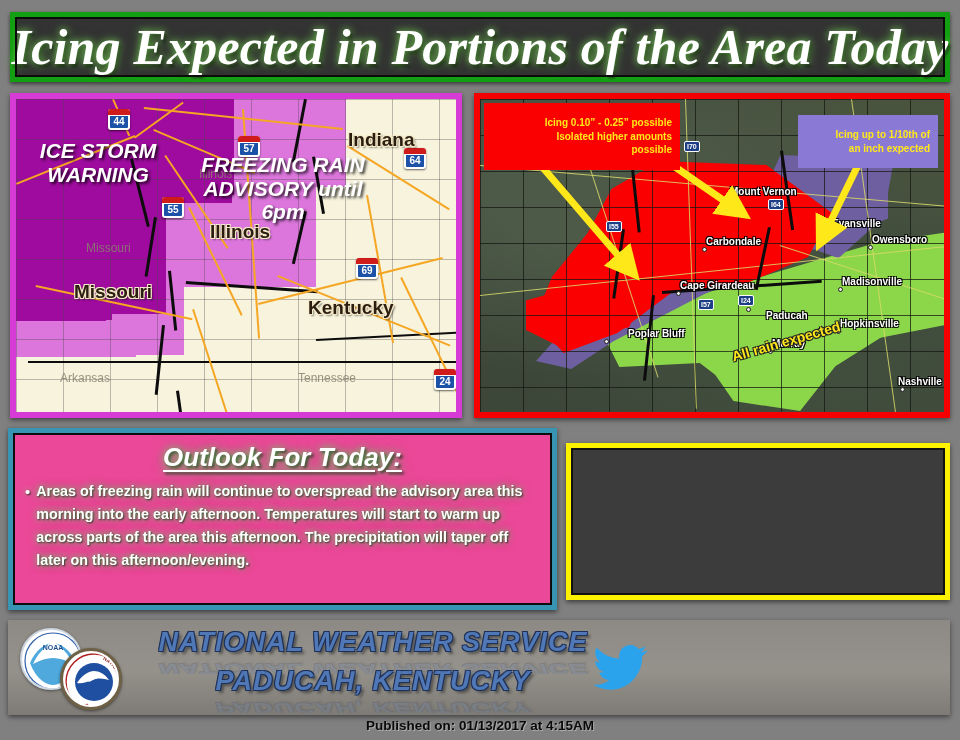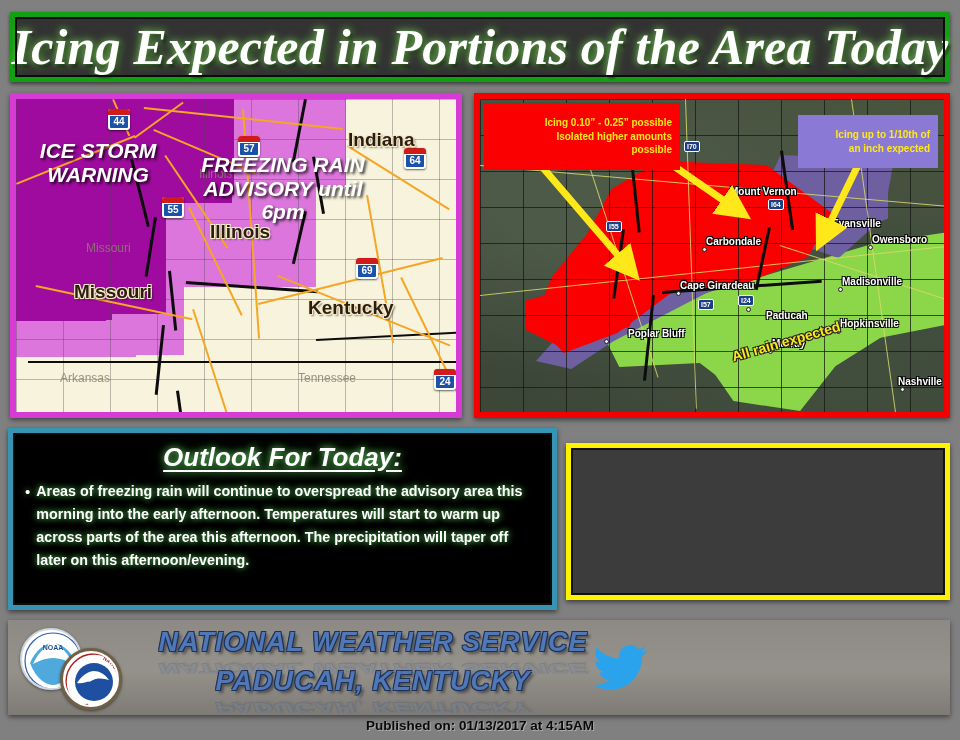--- a/index.html
+++ b/index.html
@@ -142,21 +142,21 @@
   }
   .sat-shield {
     position: absolute; background: #1d3f85; color: #fff; font-size: 7px;
     font-weight: bold; padding: 0 2px; border: 1px solid #fff; border-radius: 2px;
     line-height: 9px;
   }
 
   
   #outlook-box {
     position: absolute; left: 8px; top: 428px; width: 549px; height: 182px;
-    background: #000000; border: 5px solid #3795B3;
+    background: #ec4899; border: 5px solid #3795B3;
     box-shadow: 0 2px 5px rgba(0,0,0,.55);
   }
   #outlook-box .inner-edge {
     position: absolute; inset: 0; border: 2px solid #0d0d0d; pointer-events: none;
   }
   .outlook-title {
     text-align: center; color: #ffffff; font-weight: bold; font-style: italic;
     font-size: 26px; padding-top: 9px; text-decoration: underline;
     text-underline-offset: 4px;
     text-shadow: 0 0 7px rgba(110,215,110,.9), 0 0 13px rgba(60,170,60,.6),

